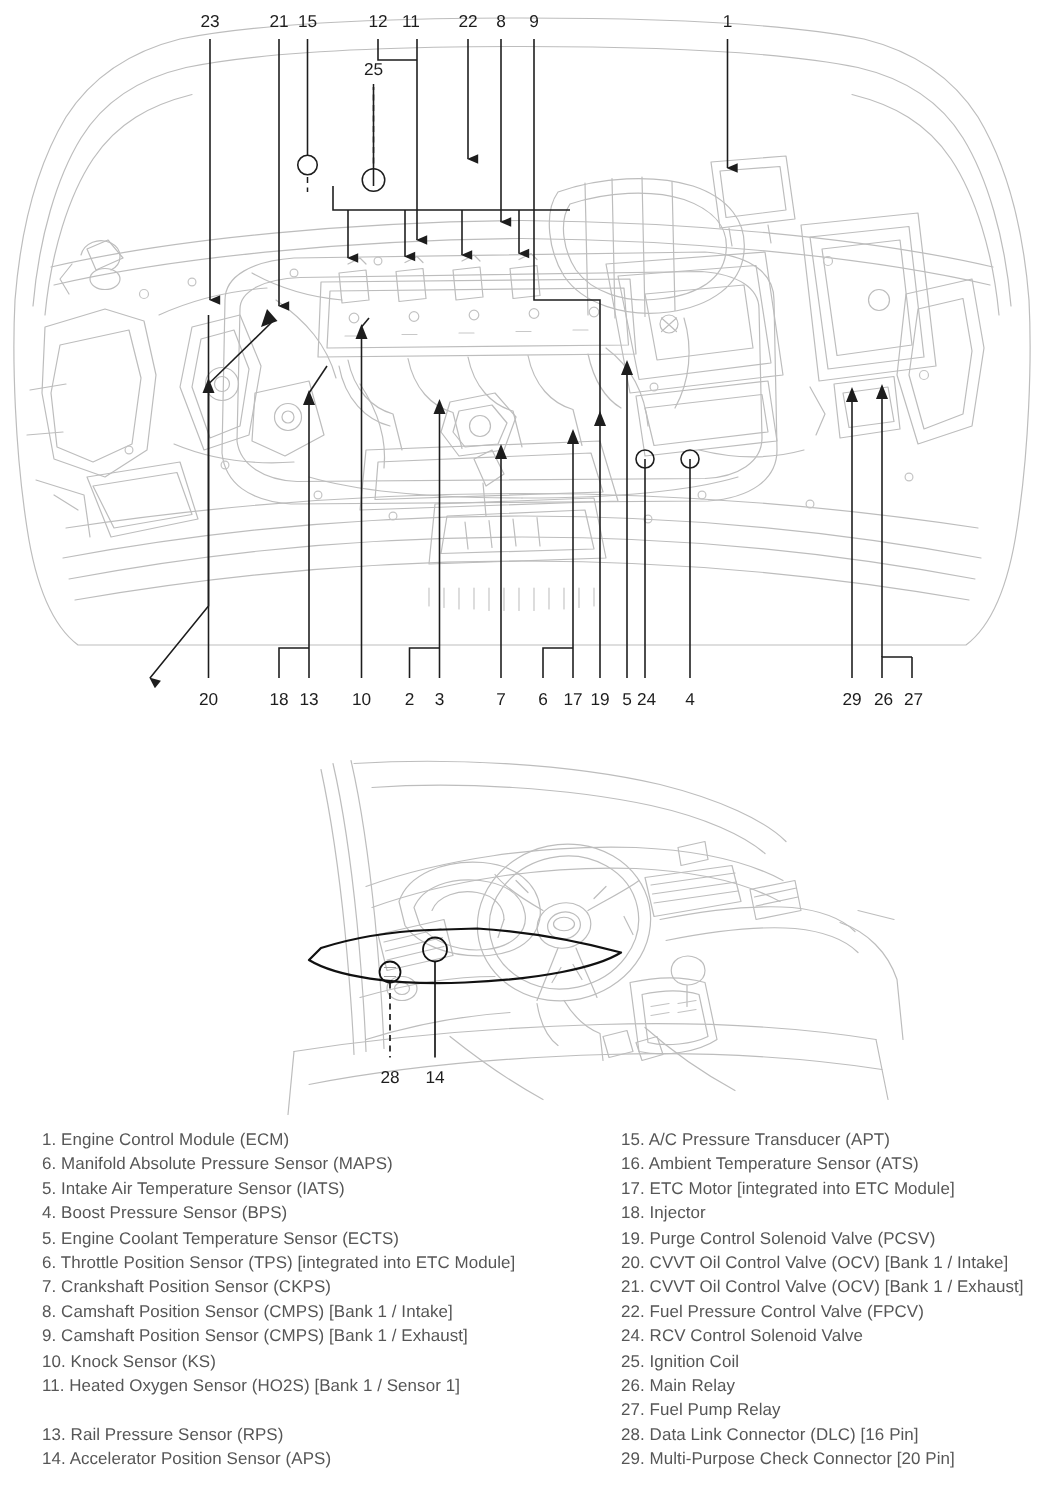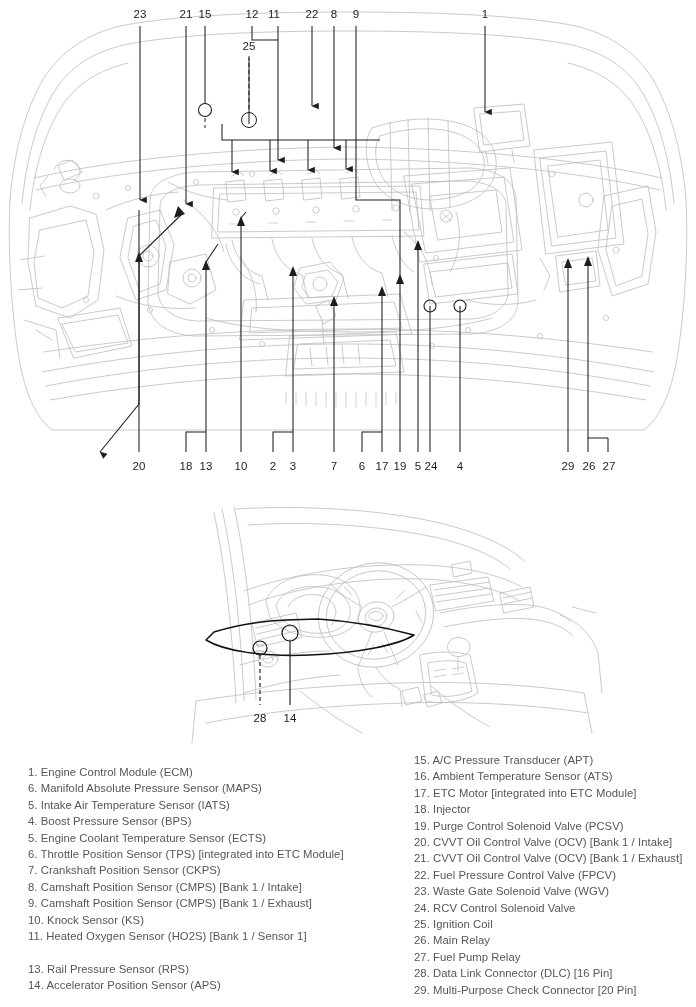--- a/index.html
+++ b/index.html
@@ -12,21 +12,21 @@
   svg{display:block;}
   .callout-num{
     font-family:"Liberation Sans","DejaVu Sans",sans-serif;
     font-size:11.5px;fill:#1d1d1d;text-anchor:middle;
   }
   
   #legend{
     position:absolute;left:0;top:752px;width:696px;height:255px;
   }
   .legend-col{position:absolute;top:0;}
-  #legend-col-left{left:28px;width:372px;margin-top:12px;}
+  #legend-col-left{left:28px;width:372px;}
   #legend-col-right{left:414px;width:280px;}
   .legend-item{
     font-size:11.3px;line-height:16.4px;color:#565656;
     white-space:nowrap;letter-spacing:0.05px;
   }
   .legend-gap{height:16.4px;}
 </style>
 </head>
 <body>
 
@@ -448,21 +448,20 @@
 
     <div class="legend-col" id="legend-col-right">
       <div class="legend-item">15. A/C Pressure Transducer (APT)</div>
       <div class="legend-item">16. Ambient Temperature Sensor (ATS)</div>
       <div class="legend-item">17. ETC Motor [integrated into ETC Module]</div>
       <div class="legend-item">18. Injector</div>
       <div class="legend-item">19. Purge Control Solenoid Valve (PCSV)</div>
       <div class="legend-item">20. CVVT Oil Control Valve (OCV) [Bank 1 / Intake]</div>
       <div class="legend-item">21. CVVT Oil Control Valve (OCV) [Bank 1 / Exhaust]</div>
       <div class="legend-item">22. Fuel Pressure Control Valve (FPCV)</div>
-      <div class="legend-item">23. Waste Gate Solenoid Valve (WGV)</div>
       <div class="legend-item">24. RCV Control Solenoid Valve</div>
       <div class="legend-item">25. Ignition Coil</div>
       <div class="legend-item">26. Main Relay</div>
       <div class="legend-item">27. Fuel Pump Relay</div>
       <div class="legend-item">28. Data Link Connector (DLC) [16 Pin]</div>
       <div class="legend-item">29. Multi-Purpose Check Connector [20 Pin]</div>
     </div>
   </div>
 
 </div>

